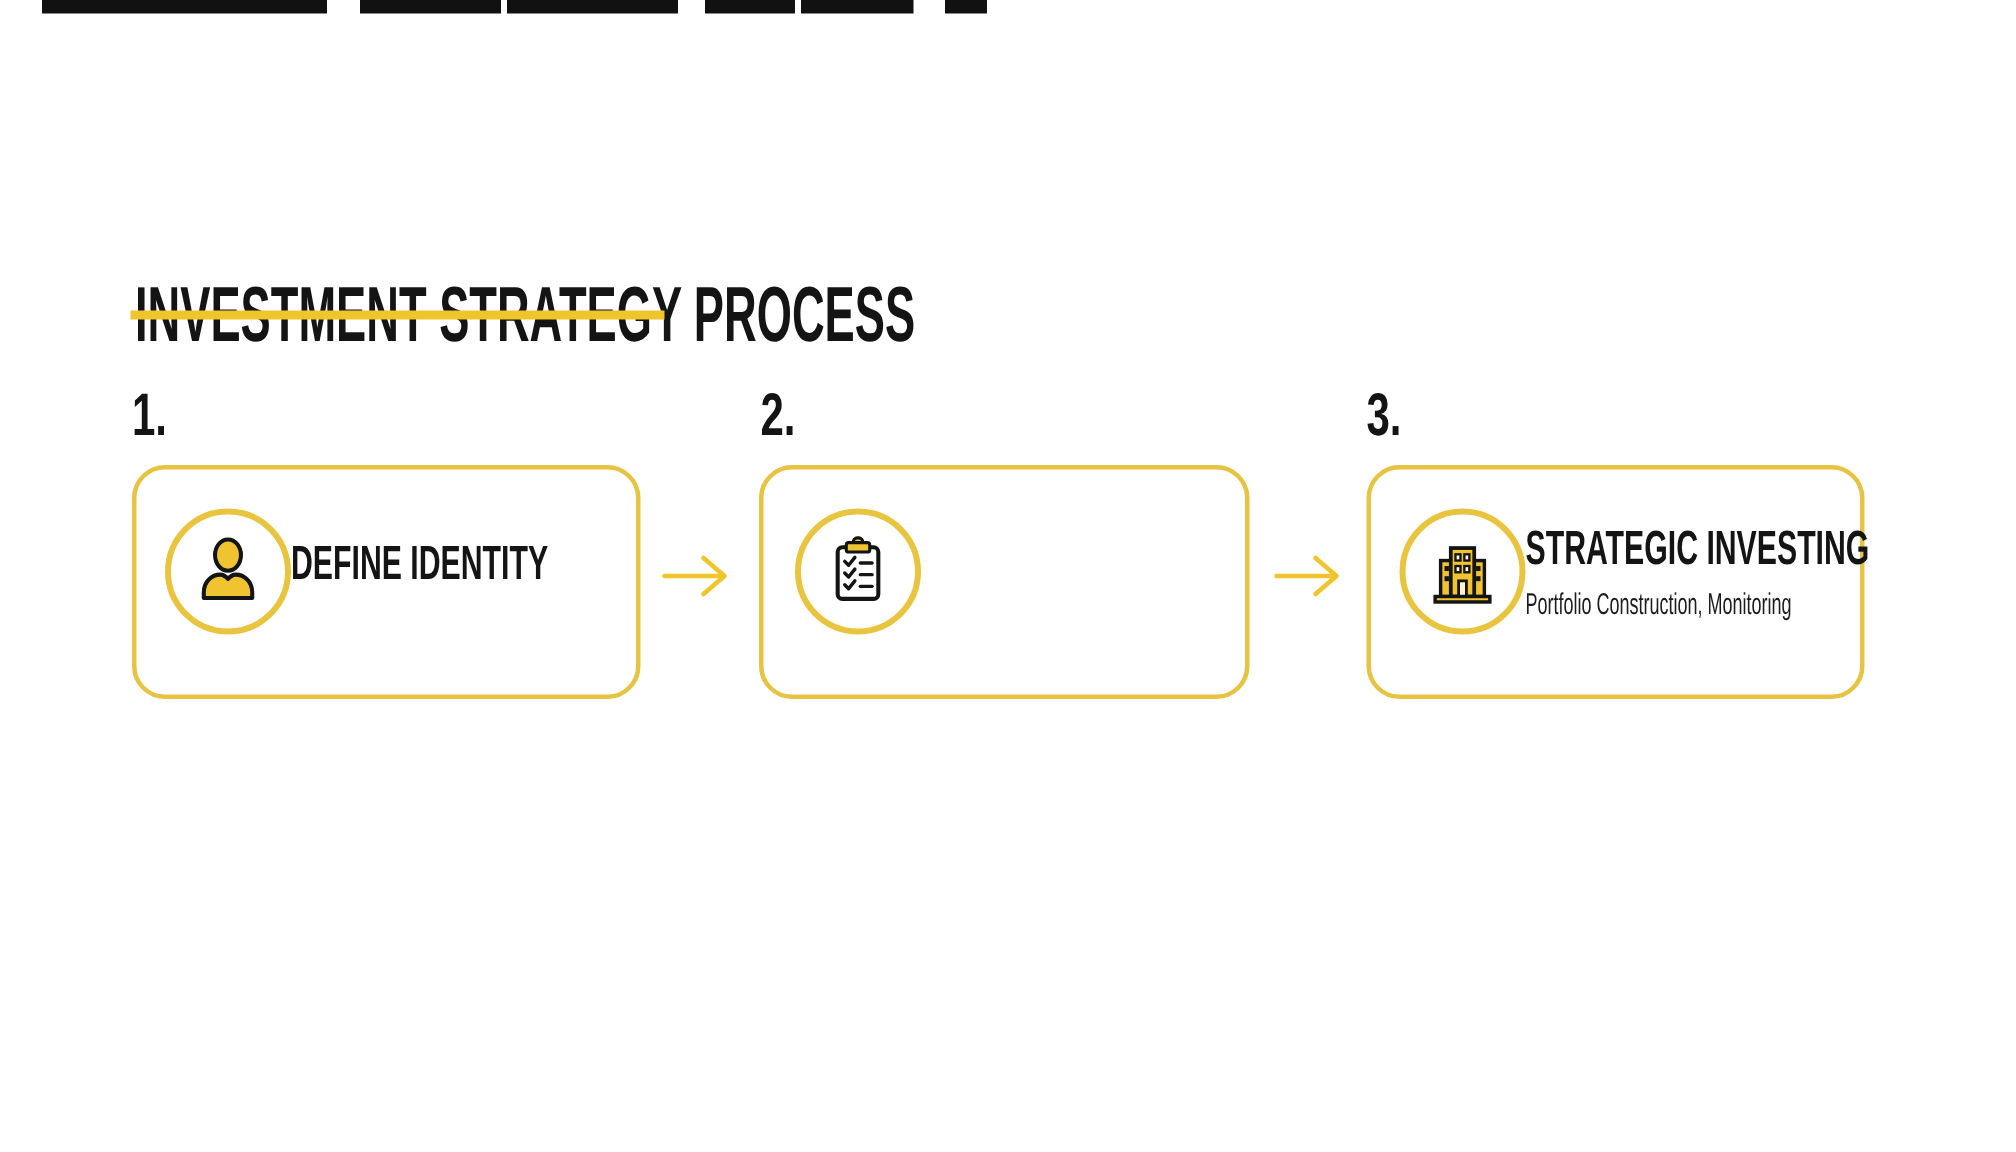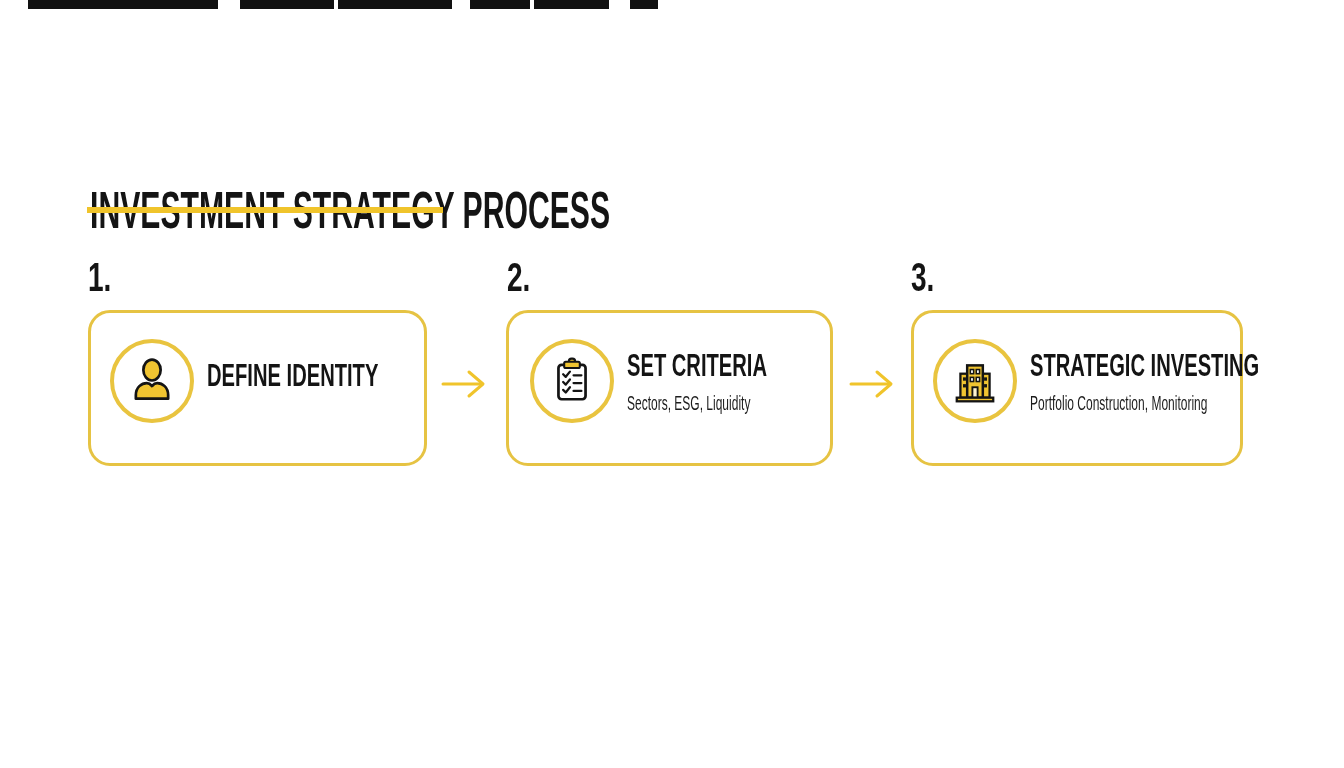--- a/index.html
+++ b/index.html
@@ -21,21 +21,21 @@
   .cond-h{display:inline-block;transform:scaleX(.58);transform-origin:0 50%;white-space:nowrap;letter-spacing:0;}
   .underline{position:absolute;left:87px;top:207px;width:356px;height:6px;background:var(--underline);}
   
   .num{position:absolute;top:257px;font-size:40px;font-weight:700;line-height:1;color:var(--text);}
   .n1{left:88px;} .n2{left:507px;} .n3{left:911px;}
   .cond-n{display:inline-block;transform:scaleX(.7);transform-origin:0 50%;white-space:nowrap;}
   
   .box{
     position:absolute;top:310px;height:156px;box-sizing:border-box;
     border:3.5px solid var(--accent);border-radius:22px;background:#ffffff;
-    display:flex;align-items:center;gap:13px;padding:0 10px 14px 19px;
+    display:flex;align-items:center;padding:0 10px 14px 19px;
   }
   .b1{left:88px;width:339px;}
   .b2{left:506px;width:327px;padding-left:21px;}
   .b3{left:911px;width:332px;}
   .circle{
     flex:0 0 auto;width:76px;height:76px;border:4.5px solid #E9C43F;border-radius:50%;
     background:#fff;display:flex;align-items:center;justify-content:center;
   }
   .txt{display:flex;flex-direction:column;justify-content:center;}
   .btitle{font-size:32px;font-weight:700;line-height:1;margin-bottom:12px;color:var(--text);}
@@ -91,24 +91,20 @@
         <rect x="21" y="2.5" width="6" height="5" rx="2.5" style="fill:var(--icon_fill);stroke:var(--text);stroke-width:2"></rect>
         <rect x="16.5" y="5.5" width="15" height="6" rx="1.5" style="fill:var(--icon_fill);stroke:var(--text);stroke-width:2"></rect>
         <polyline points="15.5,17.5 18,20 22,15" style="fill:none;stroke:var(--text);stroke-width:2.2;stroke-linecap:round;stroke-linejoin:round"></polyline>
         <polyline points="15.5,25 18,27.5 22,22.5" style="fill:none;stroke:var(--text);stroke-width:2.2;stroke-linecap:round;stroke-linejoin:round"></polyline>
         <polyline points="15.5,32.5 18,35 22,30" style="fill:none;stroke:var(--text);stroke-width:2.2;stroke-linecap:round;stroke-linejoin:round"></polyline>
         <line x1="25.5" y1="18.5" x2="33" y2="18.5" style="stroke:var(--text);stroke-width:2.2;stroke-linecap:round"></line>
         <line x1="25.5" y1="26" x2="33" y2="26" style="stroke:var(--text);stroke-width:2.2;stroke-linecap:round"></line>
         <line x1="25.5" y1="33.5" x2="33" y2="33.5" style="stroke:var(--text);stroke-width:2.2;stroke-linecap:round"></line>
       </svg>
     </div>
-    <div class="txt">
-      <div class="btitle"><span class="cond-t">SET CRITERIA</span></div>
-      <div class="bsub"><span class="cond-s">Sectors, ESG, Liquidity</span></div>
-    </div>
   </div>
 
   <div class="arrow a2">
     <svg width="48" height="36" viewBox="0 0 48 36" aria-hidden="true">
       <line x1="2" y1="18" x2="40" y2="18" style="stroke:var(--underline);stroke-width:3;stroke-linecap:round"></line>
       <polyline points="28,6 42,18 28,30" style="fill:none;stroke:var(--underline);stroke-width:3;stroke-linecap:round;stroke-linejoin:round"></polyline>
     </svg>
   </div>
 
   <div class="box b3">

